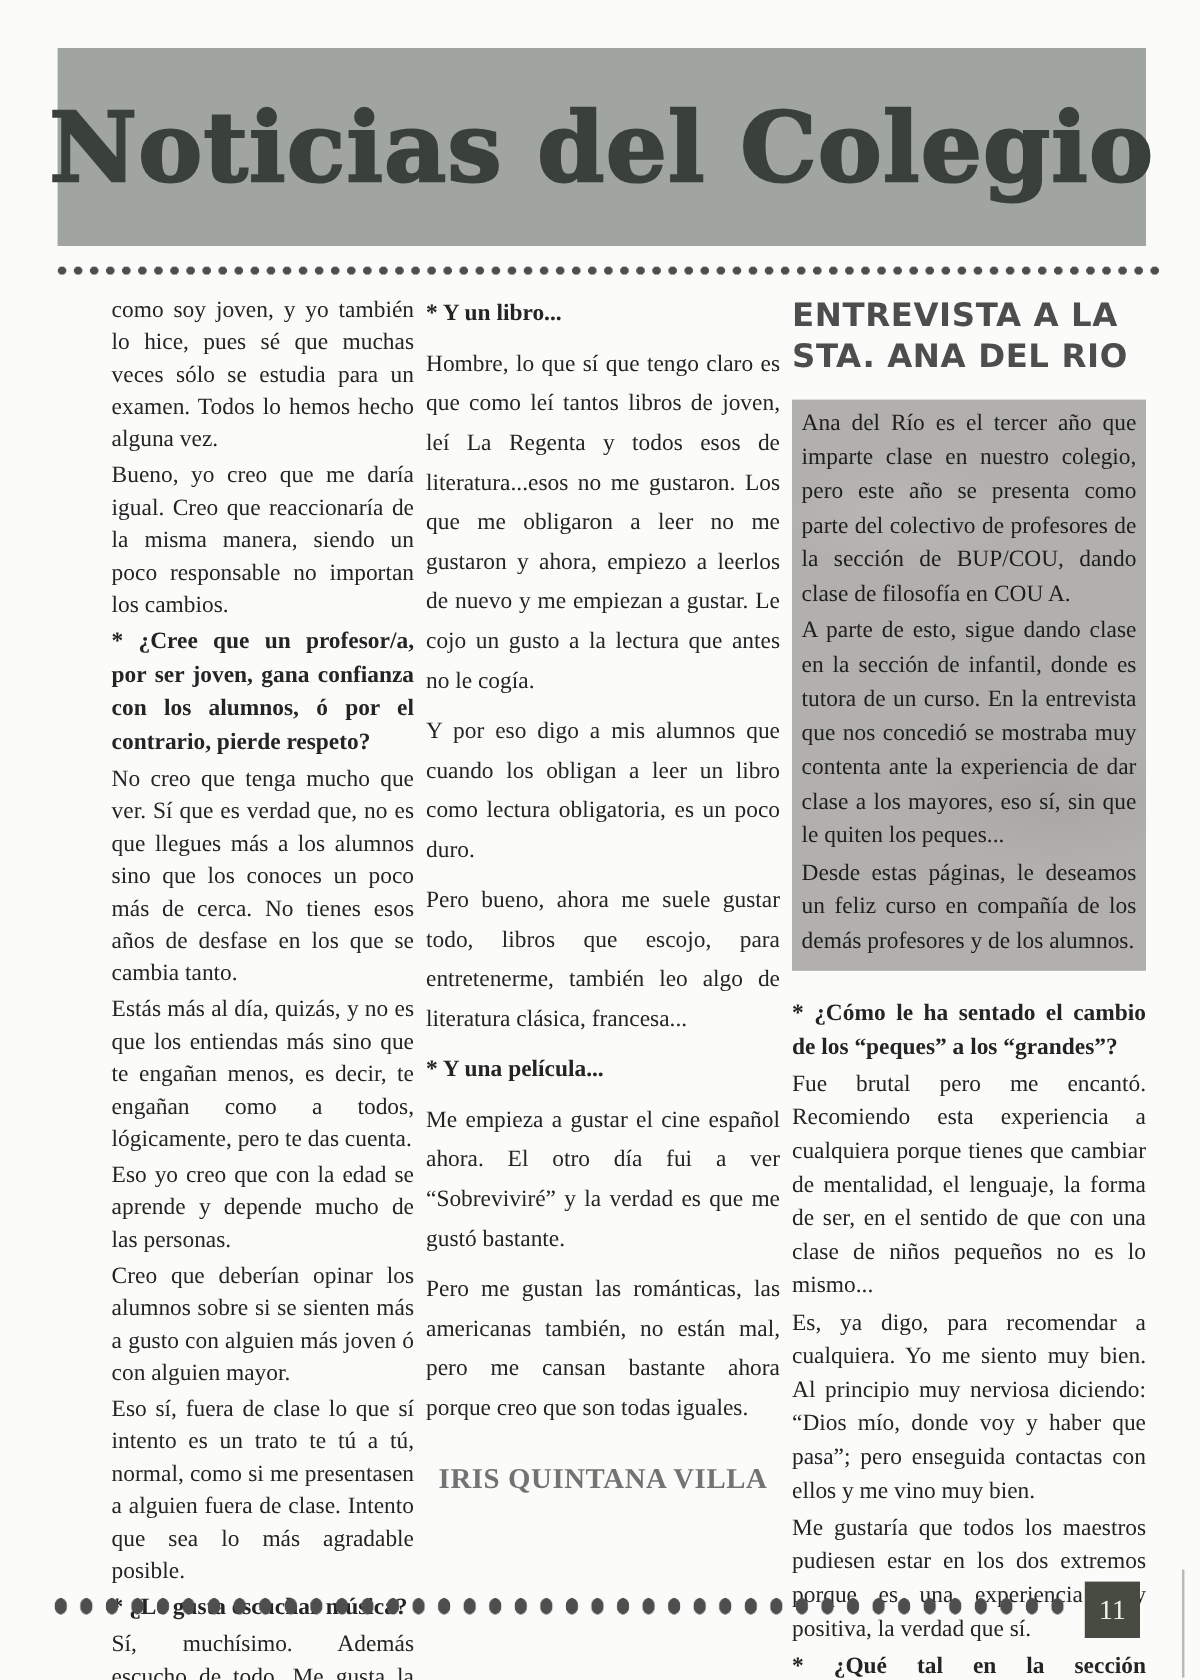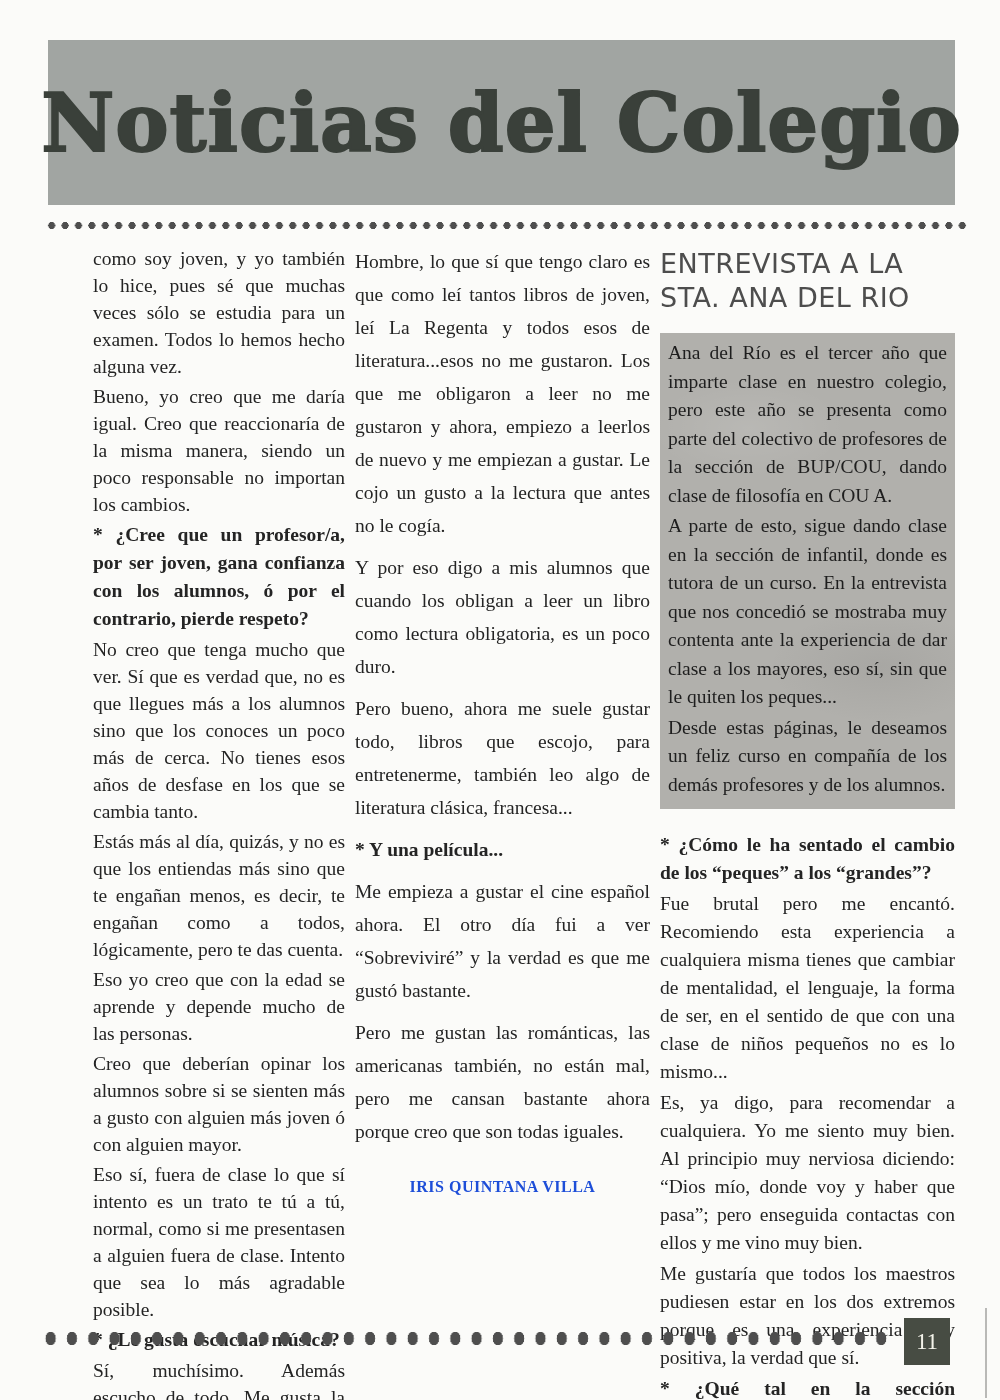--- a/index.html
+++ b/index.html
@@ -49,29 +49,29 @@
   .para{margin:0 0 3px 0;}
   .para.question{font-weight:bold;}
   .col1 .para{line-height:27px;margin-left:43px;}
   .col1 .para.question{line-height:28px;}
   .col2 .para{line-height:33px;margin-bottom:9px;}
   .col3 .para{line-height:28px;}
   .byline{
     margin:30px 0 0 0;
     text-align:center;
     font-weight:bold;
-    font-size:16px;
+    font-size:24px;
     letter-spacing:0.5px;
-    color:#1d4ed8;
+    color:#737373;
   }
   
   .interview-title{
     margin:2px 0 18px 0;
     font-family:"DejaVu Sans", sans-serif;
-    font-weight:400;
+    font-weight:700;
     font-size:27px;
     line-height:34px;
     letter-spacing:0.5px;
     color:#4d4d4d;
     text-align:left;
   }
   .intro-box{
     background:
       radial-gradient(ellipse 140px 70px at 30% 20%, rgba(255,255,255,0.10), rgba(255,255,255,0) 70%),
       radial-gradient(ellipse 160px 80px at 75% 70%, rgba(60,60,60,0.08), rgba(60,60,60,0) 70%),
@@ -117,40 +117,41 @@
         <p class="para normal">Estás más al día, quizás, y no es que los entiendas más sino que te engañan menos, es decir, te engañan como a todos, lógicamente, pero te das cuenta.</p>
         <p class="para normal">Eso yo creo que con la edad se aprende y depende mucho de las personas.</p>
         <p class="para normal">Creo que deberían opinar los alumnos sobre si se sienten más a gusto con alguien más joven  ó con alguien mayor.</p>
         <p class="para normal">Eso sí, fuera de clase lo que sí intento es un trato te tú a tú, normal, como si me presentasen a alguien fuera de clase. Intento que sea lo más agradable posible.</p>
         <p class="para question">* ¿Le gusta escuchar música?</p>
         <p class="para normal">Sí, muchísimo. Además escucho de todo. Me gusta la música clásica pero escucho mucho los 40 Principales.</p>
       </div>
 
     <div class="col col2">
       <div>
+          <p class="para question">* Y un libro...</p>
           <p class="para normal">Hombre, lo que sí que tengo claro es que como leí tantos libros de joven, leí La Regenta y todos esos de literatura...esos no me gustaron. Los que me obligaron a leer no me gustaron y ahora, empiezo a leerlos de nuevo y me empiezan a gustar. Le cojo un gusto a la lectura que antes no le cogía.</p>
           <p class="para normal">Y por eso digo a mis alumnos que cuando los obligan a leer un libro como lectura obligatoria, es un poco duro.</p>
           <p class="para normal">Pero bueno, ahora me suele gustar todo, libros que escojo, para entretenerme, también leo algo de literatura clásica, francesa...</p>
           <p class="para question">* Y una película...</p>
           <p class="para normal">Me empieza a gustar el cine español ahora. El otro día fui a ver “Sobreviviré” y la verdad es que me gustó bastante.</p>
           <p class="para normal">Pero me gustan las románticas, las americanas también, no están mal, pero me cansan bastante ahora porque creo que son todas iguales.</p>
         </div>
       <p class="byline">IRIS QUINTANA VILLA</p>
     </div>
 
     <div class="col col3">
       <h2 class="interview-title"><span>ENTREVISTA A LA</span><br><span>STA. ANA DEL RIO</span></h2>
       <div class="intro-box">
           <p class="para normal">Ana del Río es el tercer año que imparte clase en nuestro colegio, pero este año se presenta como parte del colectivo de profesores de la sección de BUP/COU, dando clase de filosofía en COU A.</p>
           <p class="para normal">A parte de esto, sigue dando clase en la sección de infantil, donde es tutora de un curso. En la entrevista que nos concedió se mostraba muy contenta ante la experiencia de dar clase a los mayores, eso sí, sin que le quiten los peques...</p>
           <p class="para normal">Desde estas páginas, le deseamos un feliz curso en compañía de los demás profesores y de los alumnos.</p>
         </div>
       <div>
           <p class="para question">* ¿Cómo le ha sentado el cambio de los “peques” a los “grandes”?</p>
-          <p class="para normal">Fue brutal pero me encantó. Recomiendo esta experiencia a cualquiera misma tienes que cambiar de mentalidad, el lenguaje, la forma de ser, en el sentido de que con una clase de niños pequeños no es lo mismo...</p>
+          <p class="para normal">Fue brutal pero me encantó. Recomiendo esta experiencia a cualquiera porque tienes que cambiar de mentalidad, el lenguaje, la forma de ser, en el sentido de que con una clase de niños pequeños no es lo mismo...</p>
           <p class="para normal">Es, ya digo, para recomendar a cualquiera. Yo me siento muy bien. Al principio muy nerviosa diciendo: “Dios mío, donde voy y haber que pasa”; pero enseguida contactas con ellos y me vino muy bien.</p>
           <p class="para normal">Me gustaría que todos los maestros pudiesen estar en los dos extremos porque es una experiencia muy positiva, la verdad que sí.</p>
           <p class="para question">* ¿Qué tal en la sección BUP/COU?</p>
         </div>
     </div>
 
   </div>
 
   <div class="dots dots-bottom"></div>
 

